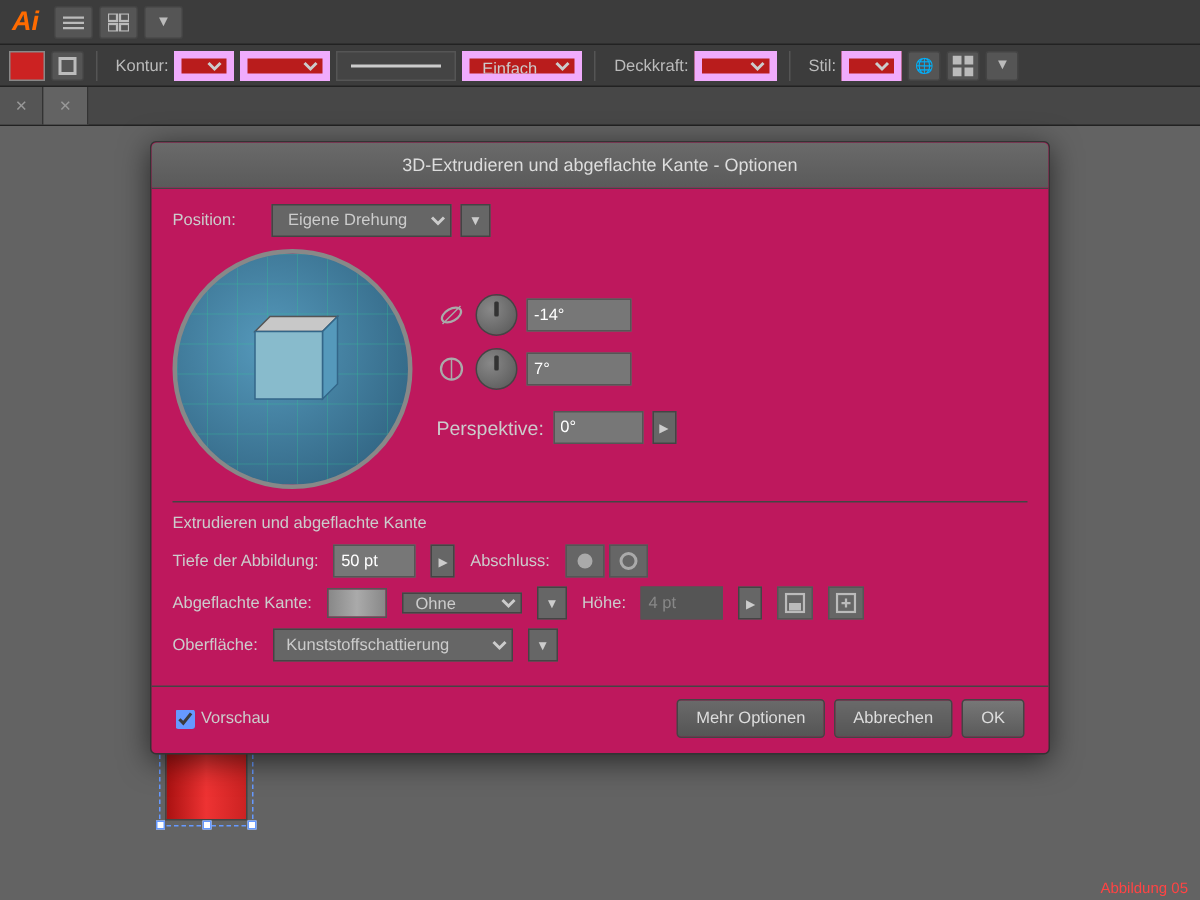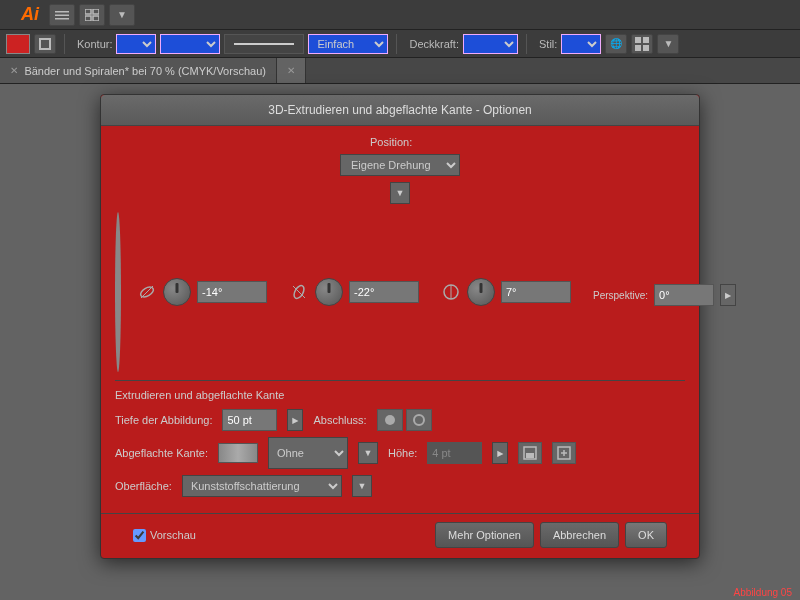--- a/index.html
+++ b/index.html
@@ -12,21 +12,21 @@
       overflow: hidden;
       color: #ccc;
     }
 
     
     .menu-bar {
       background: #3c3c3c;
       height: 30px;
       display: flex;
       align-items: center;
-      padding: 0 21px;
+      padding: 0 8px;
       border-bottom: 1px solid #222;
     }
     .app-logo {
       color: #ff6b00;
       font-style: italic;
       font-weight: bold;
       font-size: 18px;
       margin-right: 10px;
     }
     .menu-icon-btn {
@@ -67,22 +67,22 @@
       color: #bbb;
       font-size: 10px;
     }
     .toolbar-label {
       color: #bbb;
       font-size: 11px;
       margin-left: 4px;
     }
     .toolbar-select {
       height: 20px;
-      background: #1d4ed8;
-      border: 1px solid #f0abfc;
+      background: #b91c1c;
+      border: 5px solid #f0abfc;
       color: #ccc;
       font-size: 11px;
       padding: 0 4px;
       cursor: pointer;
     }
     .toolbar-divider {
       width: 1px; height: 20px;
       background: #555;
       margin: 0 4px;
     }
@@ -188,21 +188,21 @@
       position: absolute;
       top: 0; left: 0; right: 0; bottom: 0;
       display: flex;
       align-items: flex-start;
       justify-content: center;
       padding-top: 10px;
     }
 
     
     .dialog {
-      background: #b91c1c;
+      background: #be185d;
       border: 1px solid #333;
       border-radius: 4px;
       width: 600px;
       box-shadow: 0 4px 20px rgba(0,0,0,0.6);
     }
     .dialog-title-bar {
       background: linear-gradient(to bottom, #6a6a6a, #5a5a5a);
       padding: 8px 12px;
       text-align: center;
       font-size: 12px;
@@ -211,21 +211,20 @@
       border-radius: 4px 4px 0 0;
     }
     .dialog-body {
       padding: 10px 14px;
     }
     .position-row {
       display: flex;
       align-items: center;
       gap: 6px;
       margin-bottom: 4px;
-      flex-direction: column;
     }
     .position-label {
       font-size: 11px;
       color: #ccc;
       width: 60px;
     }
     .position-select {
       height: 22px;
       background: #666;
       border: 1px solid #444;
@@ -274,22 +273,22 @@
     }
     .cube-svg {
       position: relative;
       z-index: 2;
     }
 
     
     .rotation-controls {
       flex: 1;
       display: flex;
-      flex-direction: row;
-      gap: 22px;
+      flex-direction: column;
+      gap: 8px;
       justify-content: center;
     }
     .rot-row {
       display: flex;
       align-items: center;
       gap: 6px;
     }
     .rot-icon {
       width: 20px;
       display: flex;
@@ -326,21 +325,21 @@
     }
 
     
     .perspective-row {
       display: flex;
       align-items: center;
       gap: 6px;
       margin-top: 6px;
     }
     .perspective-label {
-      font-size: 10px;
+      font-size: 13px;
       color: #ccc;
     }
     .perspective-arrow {
       background: #666;
       border: 1px solid #444;
       color: #ccc;
       width: 16px;
       height: 22px;
       display: flex; align-items: center; justify-content: center;
       cursor: pointer;
@@ -407,21 +406,21 @@
       color: #ccc;
     }
 
     
     .bevel-swatch {
       width: 40px; height: 20px;
       background: linear-gradient(to right, #888, #aaa, #888);
       border: 1px solid #555;
     }
     .bevel-select {
-      height: 32px;
+      height: 14px;
       background: #666;
       border: 1px solid #444;
       color: #ccc;
       font-size: 11px;
       padding: 0 4px;
       width: 80px;
     }
     .bevel-arrow {
       background: #666;
       border: 1px solid #444;
@@ -458,21 +457,21 @@
       width: 20px; height: 22px;
       display: flex; align-items: center; justify-content: center;
       cursor: pointer;
       font-size: 9px;
     }
 
     
     .dialog-footer {
       display: flex;
       align-items: center;
-      padding: 8px 32px 10px;
+      padding: 8px 16px 10px;
       gap: 6px;
       border-top: 1px solid #444;
     }
     .preview-checkbox {
       display: flex;
       align-items: center;
       gap: 4px;
       font-size: 11px;
       color: #ccc;
     }
@@ -554,21 +553,20 @@
         <rect x="0" y="8" width="6" height="6" fill="#bbb"></rect>
         <rect x="8" y="8" width="6" height="6" fill="#bbb"></rect>
       </svg>
   </div>
   <div class="toolbar-icon-btn">▼</div>
 </div>
 
 <div class="tabs-bar">
   <div class="tab">
     <span class="tab-close">✕</span>
-    <span>Bänder und Spiralen* bei 70 % (CMYK/Vorschau)</span>
   </div>
   <div class="tab active">
     <span class="tab-close">✕</span>
   </div>
 </div>
 
 <div class="main-area">
 
   <div class="canvas-area">
     <div class="canvas-content">
@@ -627,30 +625,20 @@
               <div class="rot-icon">
                 <svg width="18" height="18" viewBox="0 0 18 18">
                     <ellipse cx="9" cy="9" rx="7" ry="4" fill="none" stroke="#aaa" stroke-width="1.5" transform="rotate(-30 9 9)"></ellipse>
                     <line x1="3" y1="15" x2="15" y2="3" stroke="#aaa" stroke-width="1"></line>
                   </svg>
               </div>
               <div class="rot-dial"></div>
               <input class="rot-input" type="text" value="-14°" style="">
             </div>
 
-            <div class="rot-row">
-              <div class="rot-icon">
-                <svg width="18" height="18" viewBox="0 0 18 18">
-                    <ellipse cx="9" cy="9" rx="4" ry="7" fill="none" stroke="#aaa" stroke-width="1.5" transform="rotate(30 9 9)"></ellipse>
-                    <line x1="3" y1="3" x2="15" y2="15" stroke="#aaa" stroke-width="1"></line>
-                  </svg>
-              </div>
-              <div class="rot-dial"></div>
-              <input class="rot-input" type="text" value="-22°" style="">
-            </div>
 
             <div class="rot-row">
               <div class="rot-icon">
                 <svg width="18" height="18" viewBox="0 0 18 18">
                     <circle cx="9" cy="9" r="7" fill="none" stroke="#aaa" stroke-width="1.5"></circle>
                     <line x1="9" y1="2" x2="9" y2="16" stroke="#aaa" stroke-width="1"></line>
                   </svg>
               </div>
               <div class="rot-dial"></div>
               <input class="rot-input" type="text" value="7°" style="">

